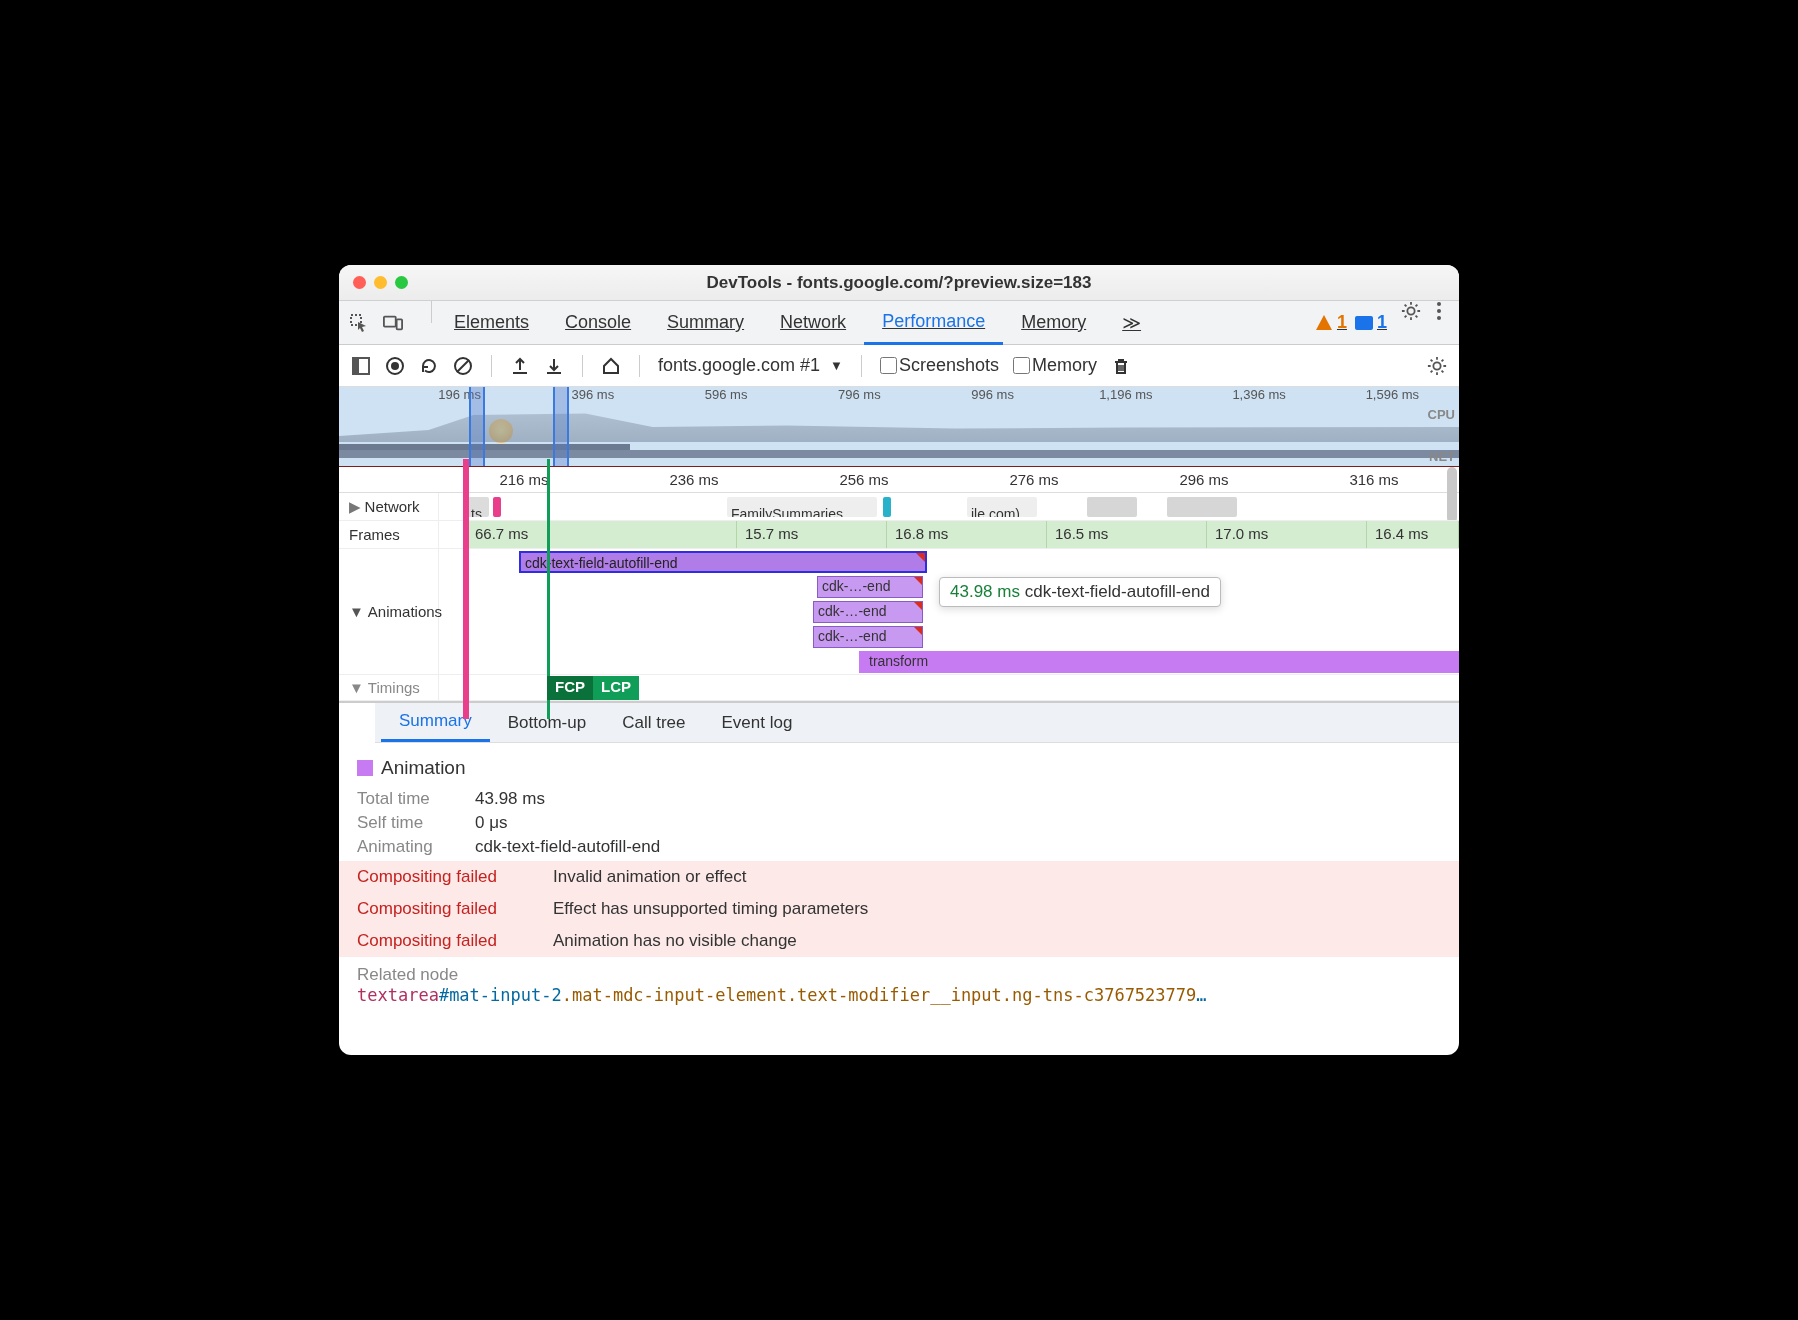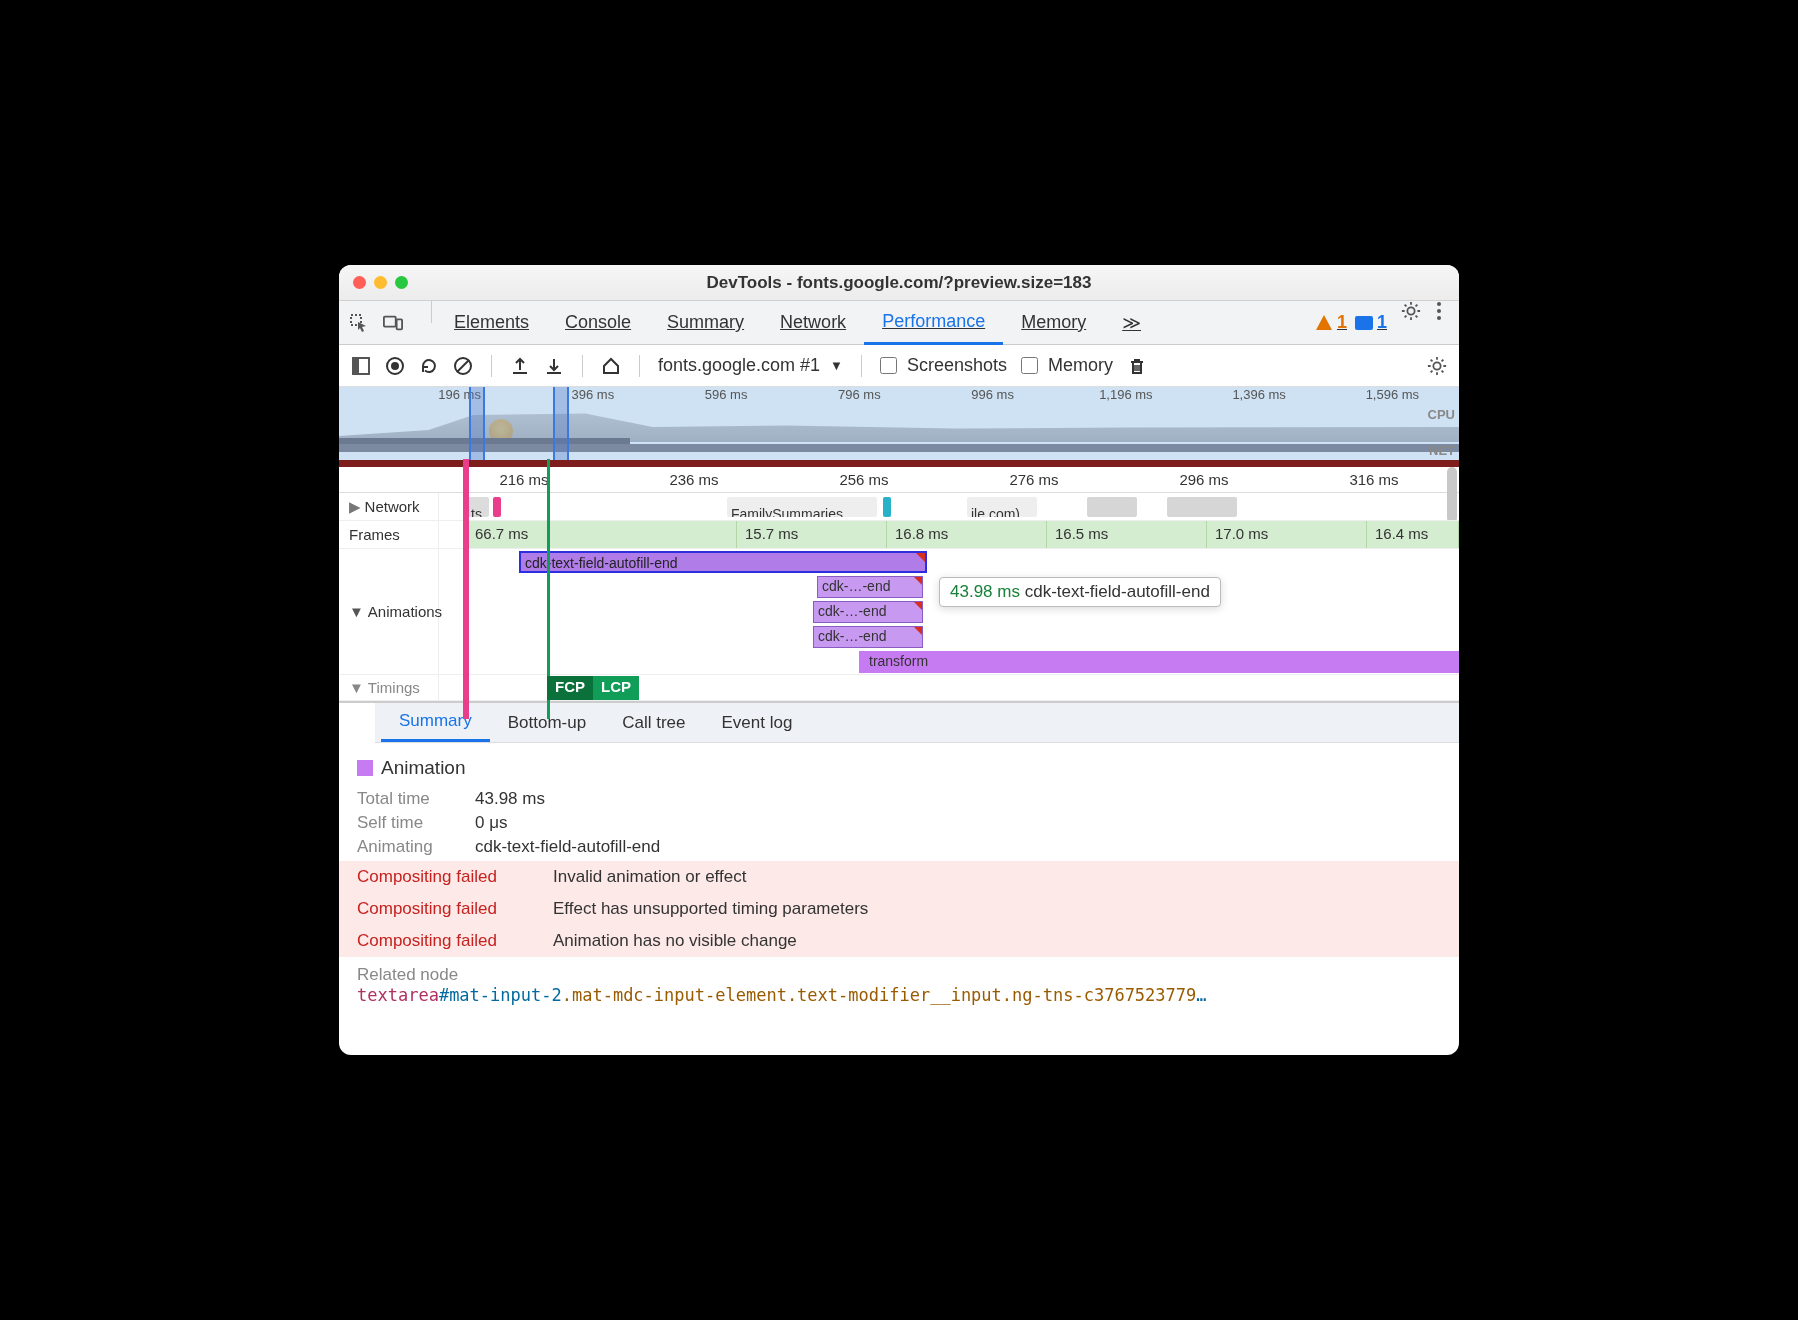--- a/index.html
+++ b/index.html
@@ -62,28 +62,28 @@
 
 .toolbar {
   height: 42px;
   border-bottom: 1px solid #ddd;
   display:flex; align-items:center; gap:14px;
   padding: 0 12px;
   background:#fff;
 }
 .sep { width:1px; height:22px; background:#ccc; margin:0 4px; }
 .toolbar .dd { display:flex; align-items:center; gap:10px; color:#333; }
-.chk { display:flex; align-items:center; gap:10px; color:#333; }
+.chk { display:flex; align-items:center; gap:2px; color:#333; }
 .chk input { width:17px; height:17px; }
 
 
 .overview {
   height: 80px;
   background: #cfe2f3;
-  border-bottom:7px solid #7f1d1d;
+  border-bottom:1px solid #7f1d1d;
   position:relative;
   overflow:hidden;
 }
 .overview .ticks { display:flex; position:absolute; top:0; left:54px; right:0; font-size:13px; color:#555; }
 .overview .ticks span { width:138px; text-align:center; }
 .overview .cpu { position:absolute; right:4px; top:20px; font-size:13px; font-weight:700; color:#888; }
 .overview .net { position:absolute; right:4px; bottom:2px; font-size:13px; font-weight:700; color:#888; }
 .overview .shape {
   position:absolute; left:0; right:0; top:25px; height:30px;
   background: linear-gradient(#9aa9bb,#7f8fa4);

